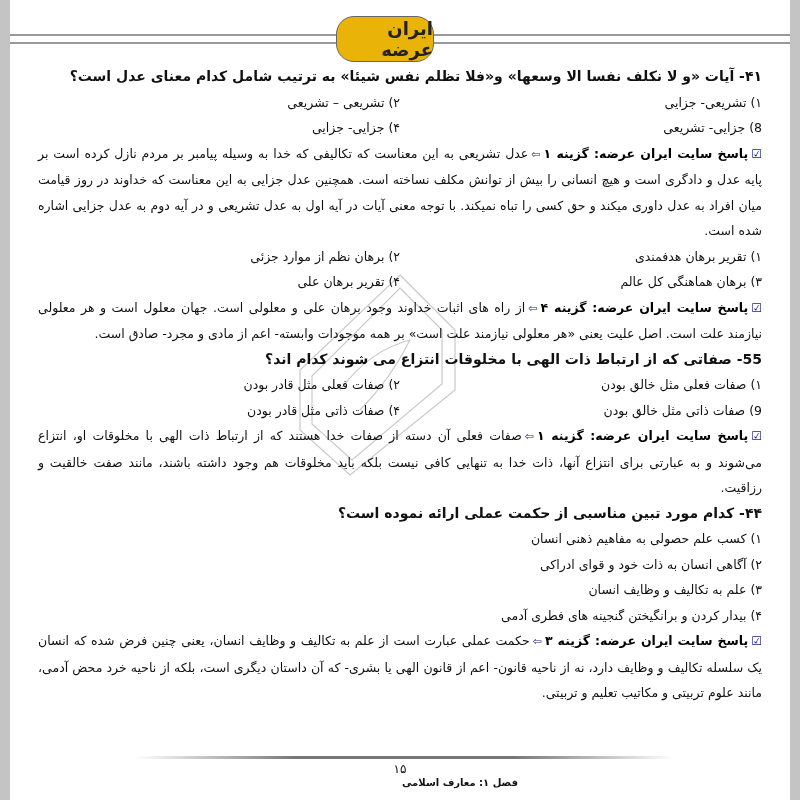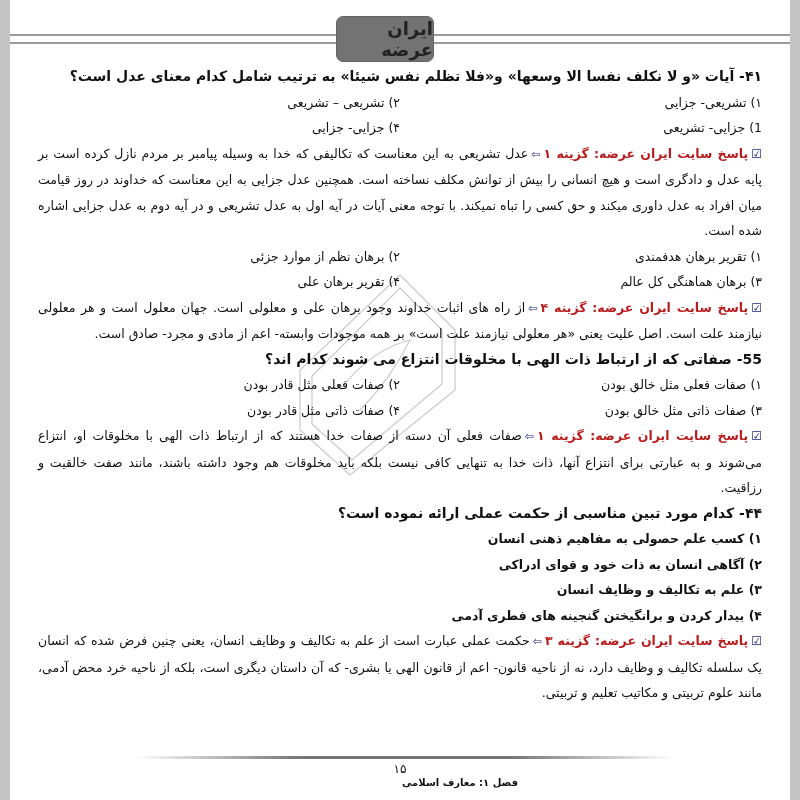--- a/index.html
+++ b/index.html
@@ -3,31 +3,31 @@
 <meta charset="utf-8">
 <style>
   html, body { margin:0; padding:0; }
   body { width:800px; height:800px; background:#ffffff; overflow:hidden; position:relative;
          font-family:"DejaVu Sans", sans-serif; color:#111; }
   .page { position:absolute; left:0; top:0; width:800px; height:800px; background:#fff; }
   .edge-left { position:absolute; left:0; top:0; width:10px; height:800px; background:#c4c4c4; }
   .edge-right { position:absolute; right:0; top:0; width:10px; height:800px; background:#c4c4c4; }
   .header-rule { position:absolute; top:34px; left:10px; right:10px; height:6px;
                  border-top:2px solid #9a9a9a; border-bottom:2px solid #9a9a9a; }
-  .logo { position:absolute; top:16px; left:336px; width:96px; height:44px; background:#737373;
-          border:1.5px solid #666; border-radius:7px; display:flex; align-items:center; justify-content:center;
+  .logo { position:absolute; top:16px; left:336px; width:96px; height:44px; background:#eab308;
+          border:1.5px solid #666; border-radius:18px; display:flex; align-items:center; justify-content:center;
           font-weight:bold; font-size:18px; color:#222; direction:rtl; }
   .content { position:absolute; top:64px; left:38px; width:724px; direction:rtl; text-align:right;
              font-size:12.5px; line-height:25.5px; }
   .q { font-weight:bold; font-size:14px; }
   .opts { display:flex; flex-wrap:wrap; }
   .opt { width:50%; }
-  .opt-full { width:100%;font-weight:bold; }
+  .opt-full { width:100%; }
   .answer { text-align:justify; text-align-last:right; }
-  .ans-label { color:#b91c1c; font-weight:bold; }
+  .ans-label { color:#000000; font-weight:bold; }
   .check-icon { color:#1a237e; font-size:12px; margin-left:3px; }
   .arrow-icon { color:#1a237e; margin:0 3px; font-size:11px; }
   .watermark { position:absolute; left:290px; top:270px; width:170px; height:210px; opacity:0.35; pointer-events:none; }
   .footer-rule { position:absolute; top:756px; left:135px; width:540px; height:3px;
                  background:linear-gradient(to right, #fff, #777 30%, #777 70%, #fff); }
   .page-num { position:absolute; top:762px; left:380px; width:40px; text-align:center; font-size:12px; }
   .chapter { position:absolute; top:777px; right:282px; direction:rtl; font-weight:bold; font-size:10px; }
 </style>
 </head>
 <body>
@@ -48,40 +48,40 @@
       <path d="M50 120 Q80 80 120 70 Q100 110 70 140"></path>
     </g>
   </svg>
 
   <div class="content" id="content">
       <div>
         <div class="q"><span>۴۱-</span> <span>آیات «و لا نکلف نفسا الا وسعها» و«فلا تظلم نفس شیئا» به ترتیب شامل کدام معنای عدل است؟</span></div>
         <div class="opts">
           <div class="opt">۱) تشریعی- جزایی</div>
           <div class="opt">۲) تشریعی – تشریعی</div>
-          <div class="opt">1) جزایی- تشریعی</div>
+          <div class="opt">8) جزایی- تشریعی</div>
           <div class="opt">۴) جزایی- جزایی</div>
         </div>
         <div class="answer"><span class="check-icon">☑</span><span class="ans-label">پاسخ سایت ایران عرضه: گزینه ۱</span><span class="arrow-icon">⇦</span><span>عدل تشریعی به این معناست که تکالیفی که خدا به وسیله پیامبر بر مردم نازل کرده است بر پایه عدل و دادگری است و هیچ انسانی را بیش از توانش مکلف نساخته است. همچنین عدل جزایی به این معناست که خداوند در روز قیامت میان افراد به عدل داوری میکند و حق کسی را تباه نمیکند. با توجه معنی آیات در آیه اول به عدل تشریعی و در آیه دوم به عدل جزایی اشاره شده است.</span></div>
       </div>
       <div>
         <div class="opts">
           <div class="opt">۱) تقریر برهان هدفمندی</div>
           <div class="opt">۲) برهان نظم از موارد جزئی</div>
           <div class="opt">۳) برهان هماهنگی کل عالم</div>
           <div class="opt">۴) تقریر برهان علی</div>
         </div>
         <div class="answer"><span class="check-icon">☑</span><span class="ans-label">پاسخ سایت ایران عرضه: گزینه ۴</span><span class="arrow-icon">⇦</span><span>از راه های اثبات خداوند وجود برهان علی و معلولی است. جهان معلول است و هر معلولی نیازمند علت است. اصل علیت یعنی «هر معلولی نیازمند علت است» بر همه موجودات وابسته- اعم از مادی و مجرد- صادق است.</span></div>
       </div>
       <div>
         <div class="q"><span>55-</span> <span>صفاتی که از ارتباط ذات الهی با مخلوقات انتزاع می شوند کدام اند؟</span></div>
         <div class="opts">
           <div class="opt">۱) صفات فعلی مثل خالق بودن</div>
           <div class="opt">۲) صفات فعلی مثل قادر بودن</div>
-          <div class="opt">۳) صفات ذاتی مثل خالق بودن</div>
+          <div class="opt">9) صفات ذاتی مثل خالق بودن</div>
           <div class="opt">۴) صفات ذاتی مثل قادر بودن</div>
         </div>
         <div class="answer"><span class="check-icon">☑</span><span class="ans-label">پاسخ سایت ایران عرضه: گزینه ۱</span><span class="arrow-icon">⇦</span><span>صفات فعلی آن دسته از صفات خدا هستند که از ارتباط ذات الهی با مخلوقات او، انتزاع می‌شوند و به عبارتی برای انتزاع آنها، ذات خدا به تنهایی کافی نیست بلکه باید مخلوقات هم وجود داشته باشند، مانند صفت خالقیت و رزاقیت.</span></div>
       </div>
       <div>
         <div class="q"><span>۴۴-</span> <span>کدام مورد تبین مناسبی از حکمت عملی ارائه نموده است؟</span></div>
         <div class="opts">
           <div class="opt-full">۱) کسب علم حصولی به مفاهیم ذهنی انسان</div>
           <div class="opt-full">۲) آگاهی انسان به ذات خود و قوای ادراکی</div>
           <div class="opt-full">۳) علم به تکالیف و وظایف انسان</div>

